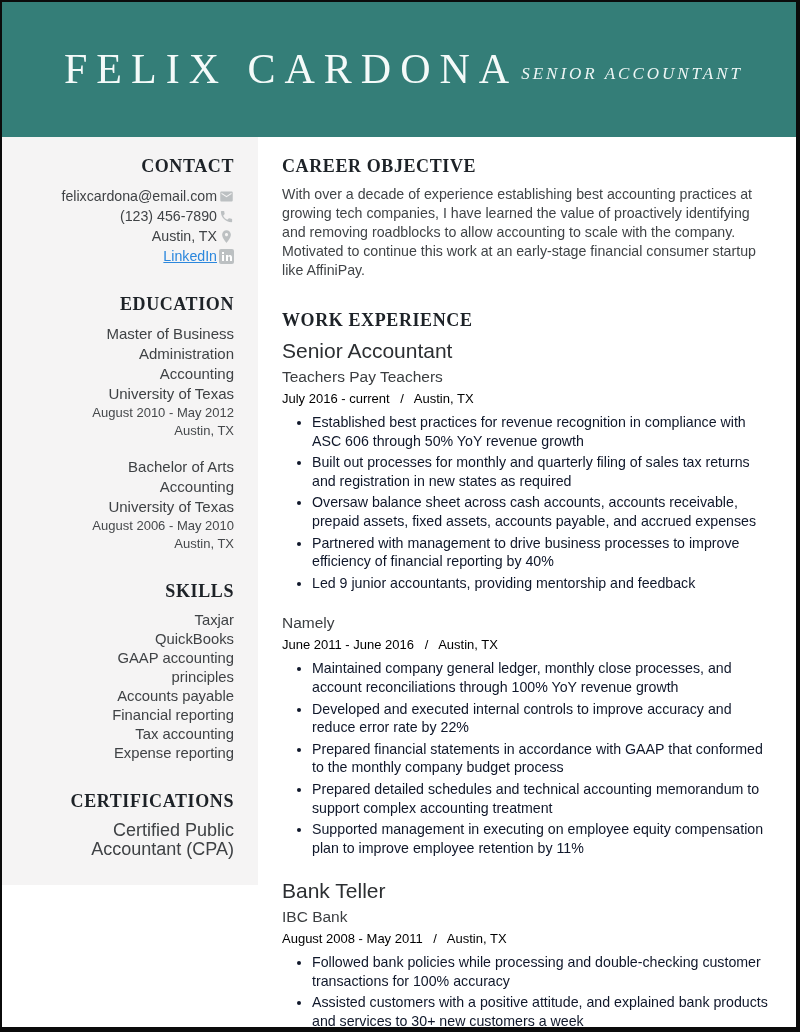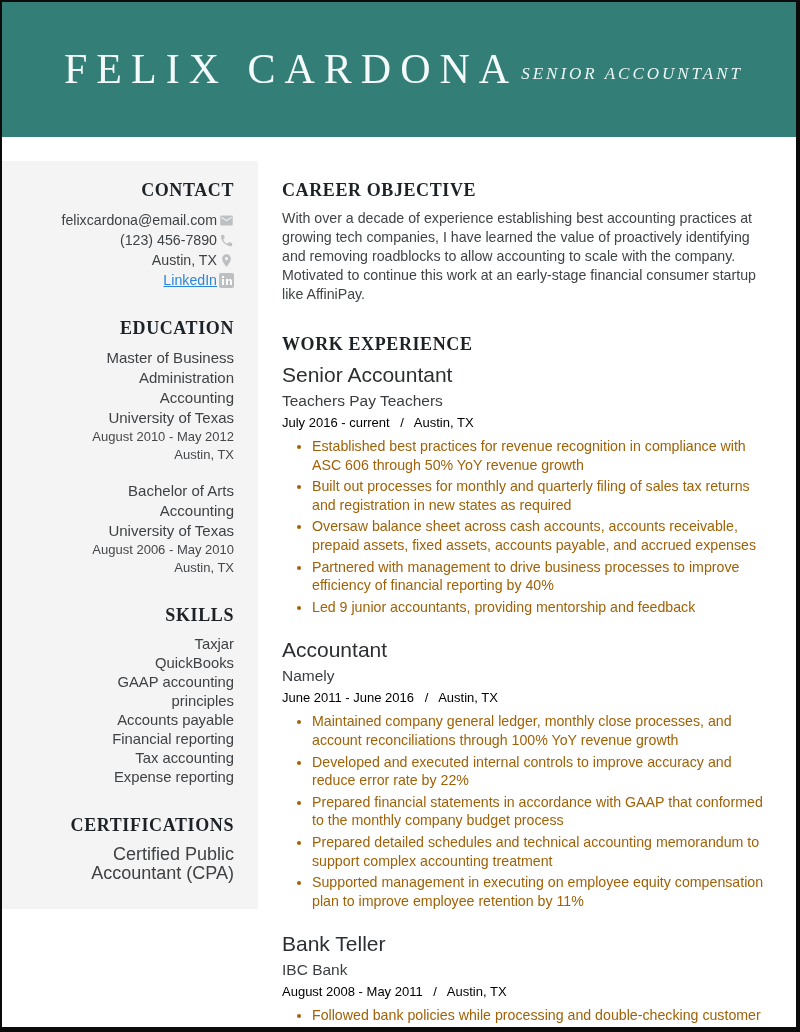--- a/index.html
+++ b/index.html
@@ -34,21 +34,21 @@
     font-family: "Liberation Serif", serif;
     font-style: italic;
     color: #eef6f5;
     font-size: 17px;
     letter-spacing: 3px;
     padding-left: 3px;
     margin-top: 8px;
   }
 
   
-  .cols { display: flex; height: 748px; margin-top: 24px; }
+  .cols { display: flex; height: 748px; }
 
   .sidebar {
     width: 256px;
     background: #f5f4f4;
     padding: 18px 24px 20px 12px;
     text-align: right;
     color: #3f4245;
   }
   .main {
     flex: 1;
@@ -109,21 +109,21 @@
     line-height: 25px;
   }
   .company { font-size: 15.5px; line-height: 19px; margin-top: 4px; color: #3b3e41; }
   .dateline { font-size: 13px; line-height: 18px; margin-top: 4px; color: #000000; }
   .dateline .slash { margin: 0 7px; }
   .bullets { margin-top: 5px; padding-left: 30px; }
   .bullets li {
     font-size: 14.2px;
     line-height: 18.6px;
     margin-bottom: 3px;
-    color: #a16207;
+    color: #0f172a;
   }
 </style>
 </head>
 <body>
 
 <div class="page">
 
   <header class="hdr">
     <h1>FELIX CARDONA</h1>
     <div class="subtitle">SENIOR ACCOUNTANT</div>
@@ -232,21 +232,20 @@
           <ul class="bullets">
             <li>Established best practices for revenue recognition in compliance with ASC 606 through 50% YoY revenue growth</li>
             <li>Built out processes for monthly and quarterly filing of sales tax returns and registration in new states as required</li>
             <li>Oversaw balance sheet across cash accounts, accounts receivable, prepaid assets, fixed assets, accounts payable, and accrued expenses</li>
             <li>Partnered with management to drive business processes to improve efficiency of financial reporting by 40%</li>
             <li>Led 9 junior accountants, providing mentorship and feedback</li>
           </ul>
         </section>
 
         <section class="job">
-          <h3 class="job-title">Accountant</h3>
           <div class="company">Namely</div>
           <div class="dateline">
             <span>June 2011 - June 2016</span>
             <span class="slash">/</span>
             <span>Austin, TX</span>
           </div>
           <ul class="bullets">
             <li>Maintained company general ledger, monthly close processes, and account reconciliations through 100% YoY revenue growth</li>
             <li>Developed and executed internal controls to improve accuracy and reduce error rate by 22%</li>
             <li>Prepared financial statements in accordance with GAAP that conformed to the monthly company budget process</li>

